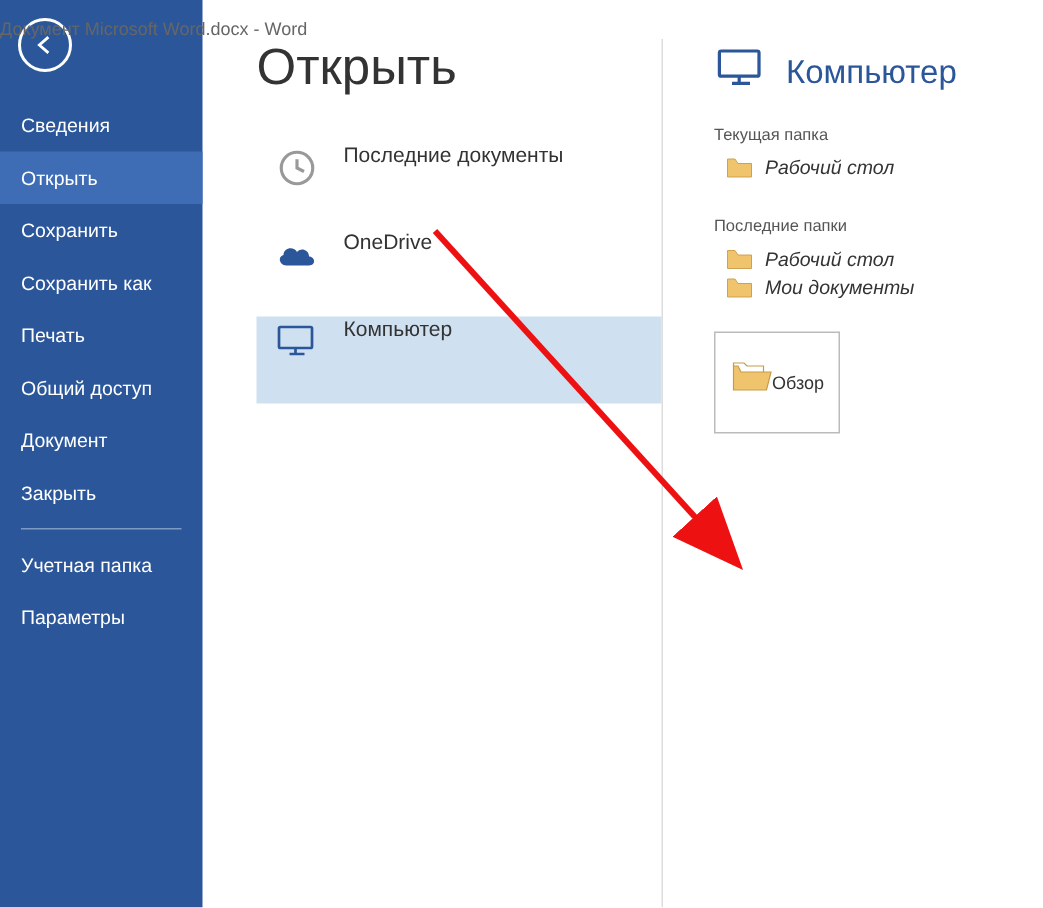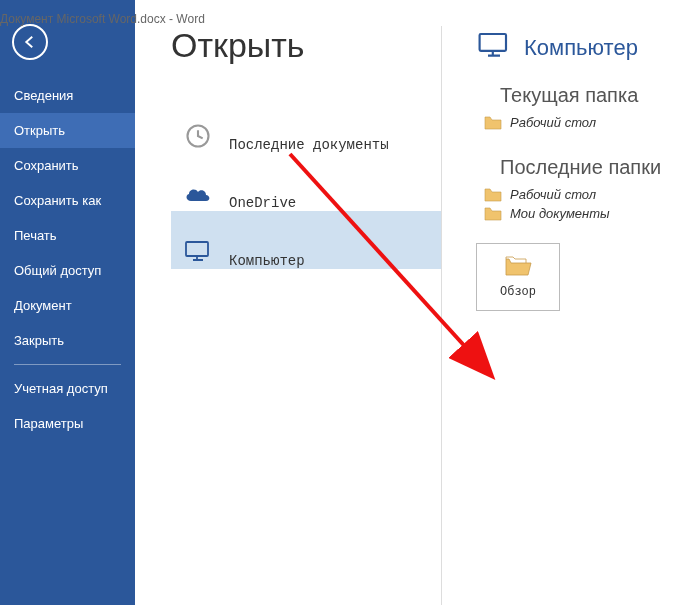--- a/index.html
+++ b/index.html
@@ -1,41 +1,41 @@
 <!DOCTYPE html>
 <html><head>
 <meta charset="utf-8">
 <style>
   * { box-sizing: border-box; margin: 0; padding: 0; }
   body { font-family: "Segoe UI", Tahoma, sans-serif; background: #fff; width: 695px; height: 605px; overflow: hidden; position: relative; }
   .app { display: flex; height: 605px; }
   .titlebar { position: absolute; top: 12px; left: 0; right: 0; font-size: 12px; color: #666; pointer-events: none; }
-  .sidebar { width: 135px; background: #2b579a; color: #fff; display: flex; flex-direction: column; padding-top: 20px; }
+  .sidebar { width: 135px; background: #2b579a; color: #fff; display: flex; flex-direction: column; padding-top: 8px; }
   .back-btn { width: 36px; height: 36px; border: 2px solid #fff; border-radius: 50%; margin: 4px 0 18px 12px; display: flex; align-items: center; justify-content: center; cursor: pointer; }
   .back-btn svg { width: 18px; height: 18px; fill: none; stroke: #fff; stroke-width: 2.5; }
   .nav-item { padding: 10px 14px; font-size: 13px; color: #fff; cursor: pointer; }
   .nav-item.selected { background: #3e6db5; }
   .nav-sep { height: 1px; background: rgba(255,255,255,0.4); margin: 6px 14px; }
   .main { flex: 1; padding: 26px 0 0 36px; display: flex; }
   .page-title { font-size: 34px; font-weight: 300; color: #333; margin-bottom: 30px; }
   .col-left { width: 270px; }
   .loc-list { margin-top: 0; }
-  .loc-item { display: flex; align-items: flex-end; height: 58px; padding-left: 10px; cursor: pointer; font-family: Liberation Mono, monospace; }
+  .loc-item { display: flex; align-items: flex-start; height: 58px; padding-left: 10px; cursor: pointer; }
   .loc-item.selected { background: #cfe0f0; }
   .loc-icon { width: 34px; height: 34px; display: flex; align-items: center; justify-content: center; margin-right: 14px; }
   .loc-label { font-size: 14px; color: #333; }
   .col-right { flex: 1; border-left: 1px solid #ddd; padding-left: 34px; padding-top: 4px; }
   .right-head { display: flex; align-items: center; margin-bottom: 18px; }
   .right-head-icon { width: 36px; height: 36px; margin-right: 12px; }
   .right-head-title { font-size: 22px; color: #2b579a; font-weight: 400; }
-  .section-label { font-size: 20px; color: #555; margin-bottom: 8px; margin-left: 24px; }
+  .section-label { font-size: 11px; color: #555; margin-bottom: 8px; }
   .folder-link { display: flex; align-items: center; margin: 4px 0 4px 8px; font-size: 13px; color: #333; cursor: pointer; font-style: italic; }
   .folder-link .folder-ico { margin-right: 8px; }
   .gap { height: 22px; }
-  .browse-btn { width: 84px; height: 68px; border: 1px solid #bbb; display: flex; flex-direction: column; align-items: center; justify-content: center; cursor: pointer; margin-top: 22px; font-family: Liberation Mono, monospace; }
+  .browse-btn { width: 84px; height: 68px; border: 1px solid #bbb; display: flex; align-items: center; justify-content: center; cursor: pointer; margin-top: 22px; }
   .browse-btn .folder-ico { width: 28px; height: 24px; margin-bottom: 6px; }
   .browse-btn span { font-size: 12px; color: #333; }
   
   .clock-svg { stroke: #999; fill: none; stroke-width: 1.8; }
   .cloud-svg { fill: #2b579a; }
   .comp-svg { stroke: #2b579a; fill: none; stroke-width: 1.8; }
   .plus-svg { }
   .folder-ico svg { display: block; }
   
   .arrow-svg { position: absolute; top: 144px; left: 280px; width: 240px; height: 260px; pointer-events: none; }
@@ -55,21 +55,21 @@
     </div>
     <div class="nav-item">Сведения</div>
     <div class="nav-item selected">Открыть</div>
     <div class="nav-item">Сохранить</div>
     <div class="nav-item">Сохранить как</div>
     <div class="nav-item">Печать</div>
     <div class="nav-item">Общий доступ</div>
     <div class="nav-item">Документ</div>
     <div class="nav-item">Закрыть</div>
     <div class="nav-sep"></div>
-    <div class="nav-item">Учетная доступ</div>
+    <div class="nav-item">Учетная папка</div>
     <div class="nav-item">Параметры</div>
   </div>
 
   <div class="main">
     <div class="col-left">
       <div class="page-title">Открыть</div>
       <div class="loc-list">
 
         <div class="loc-item">
           <div class="loc-icon">

